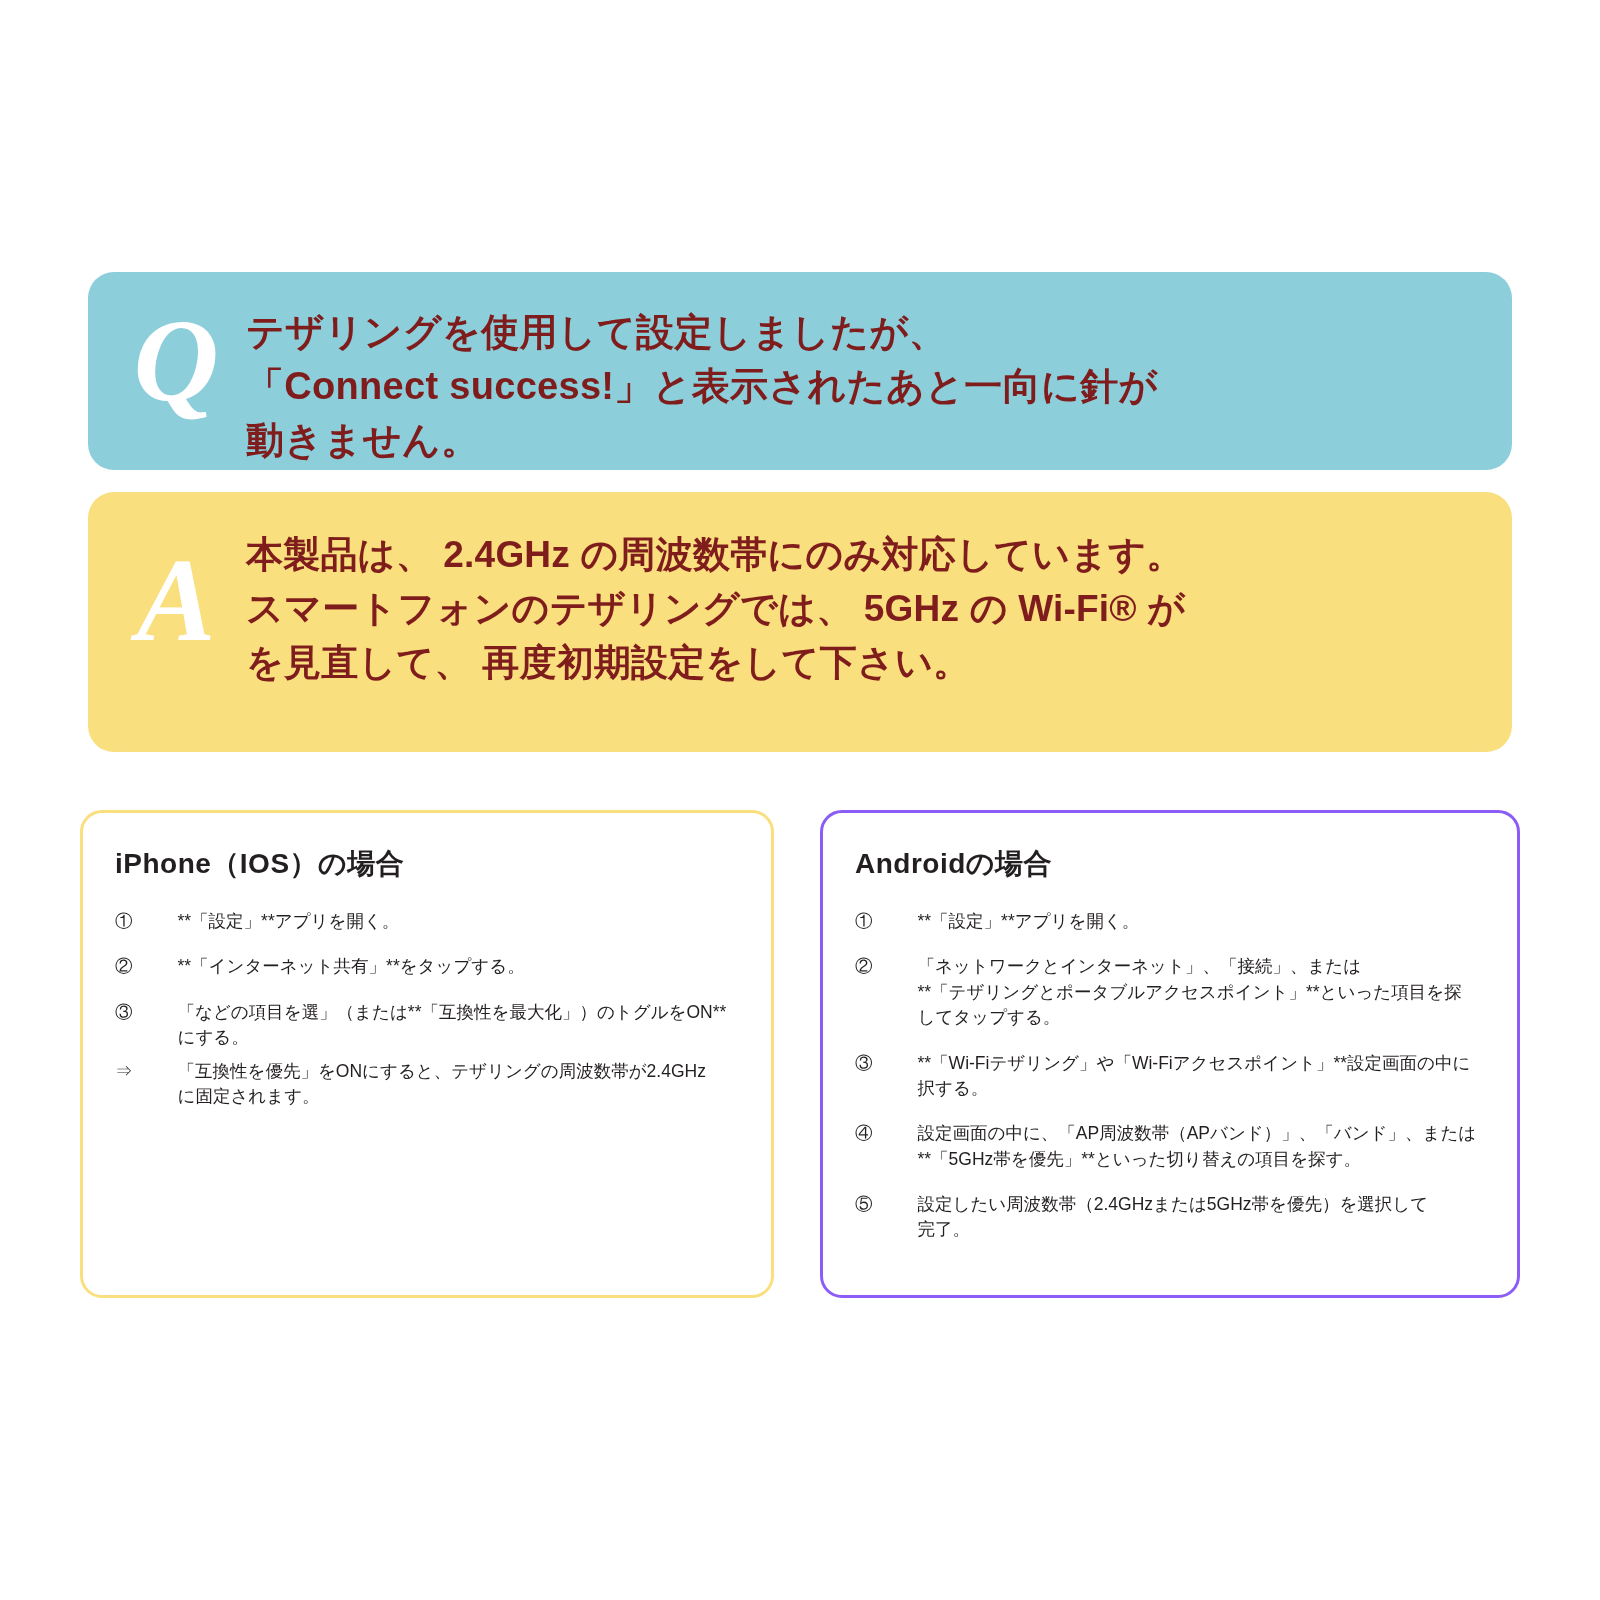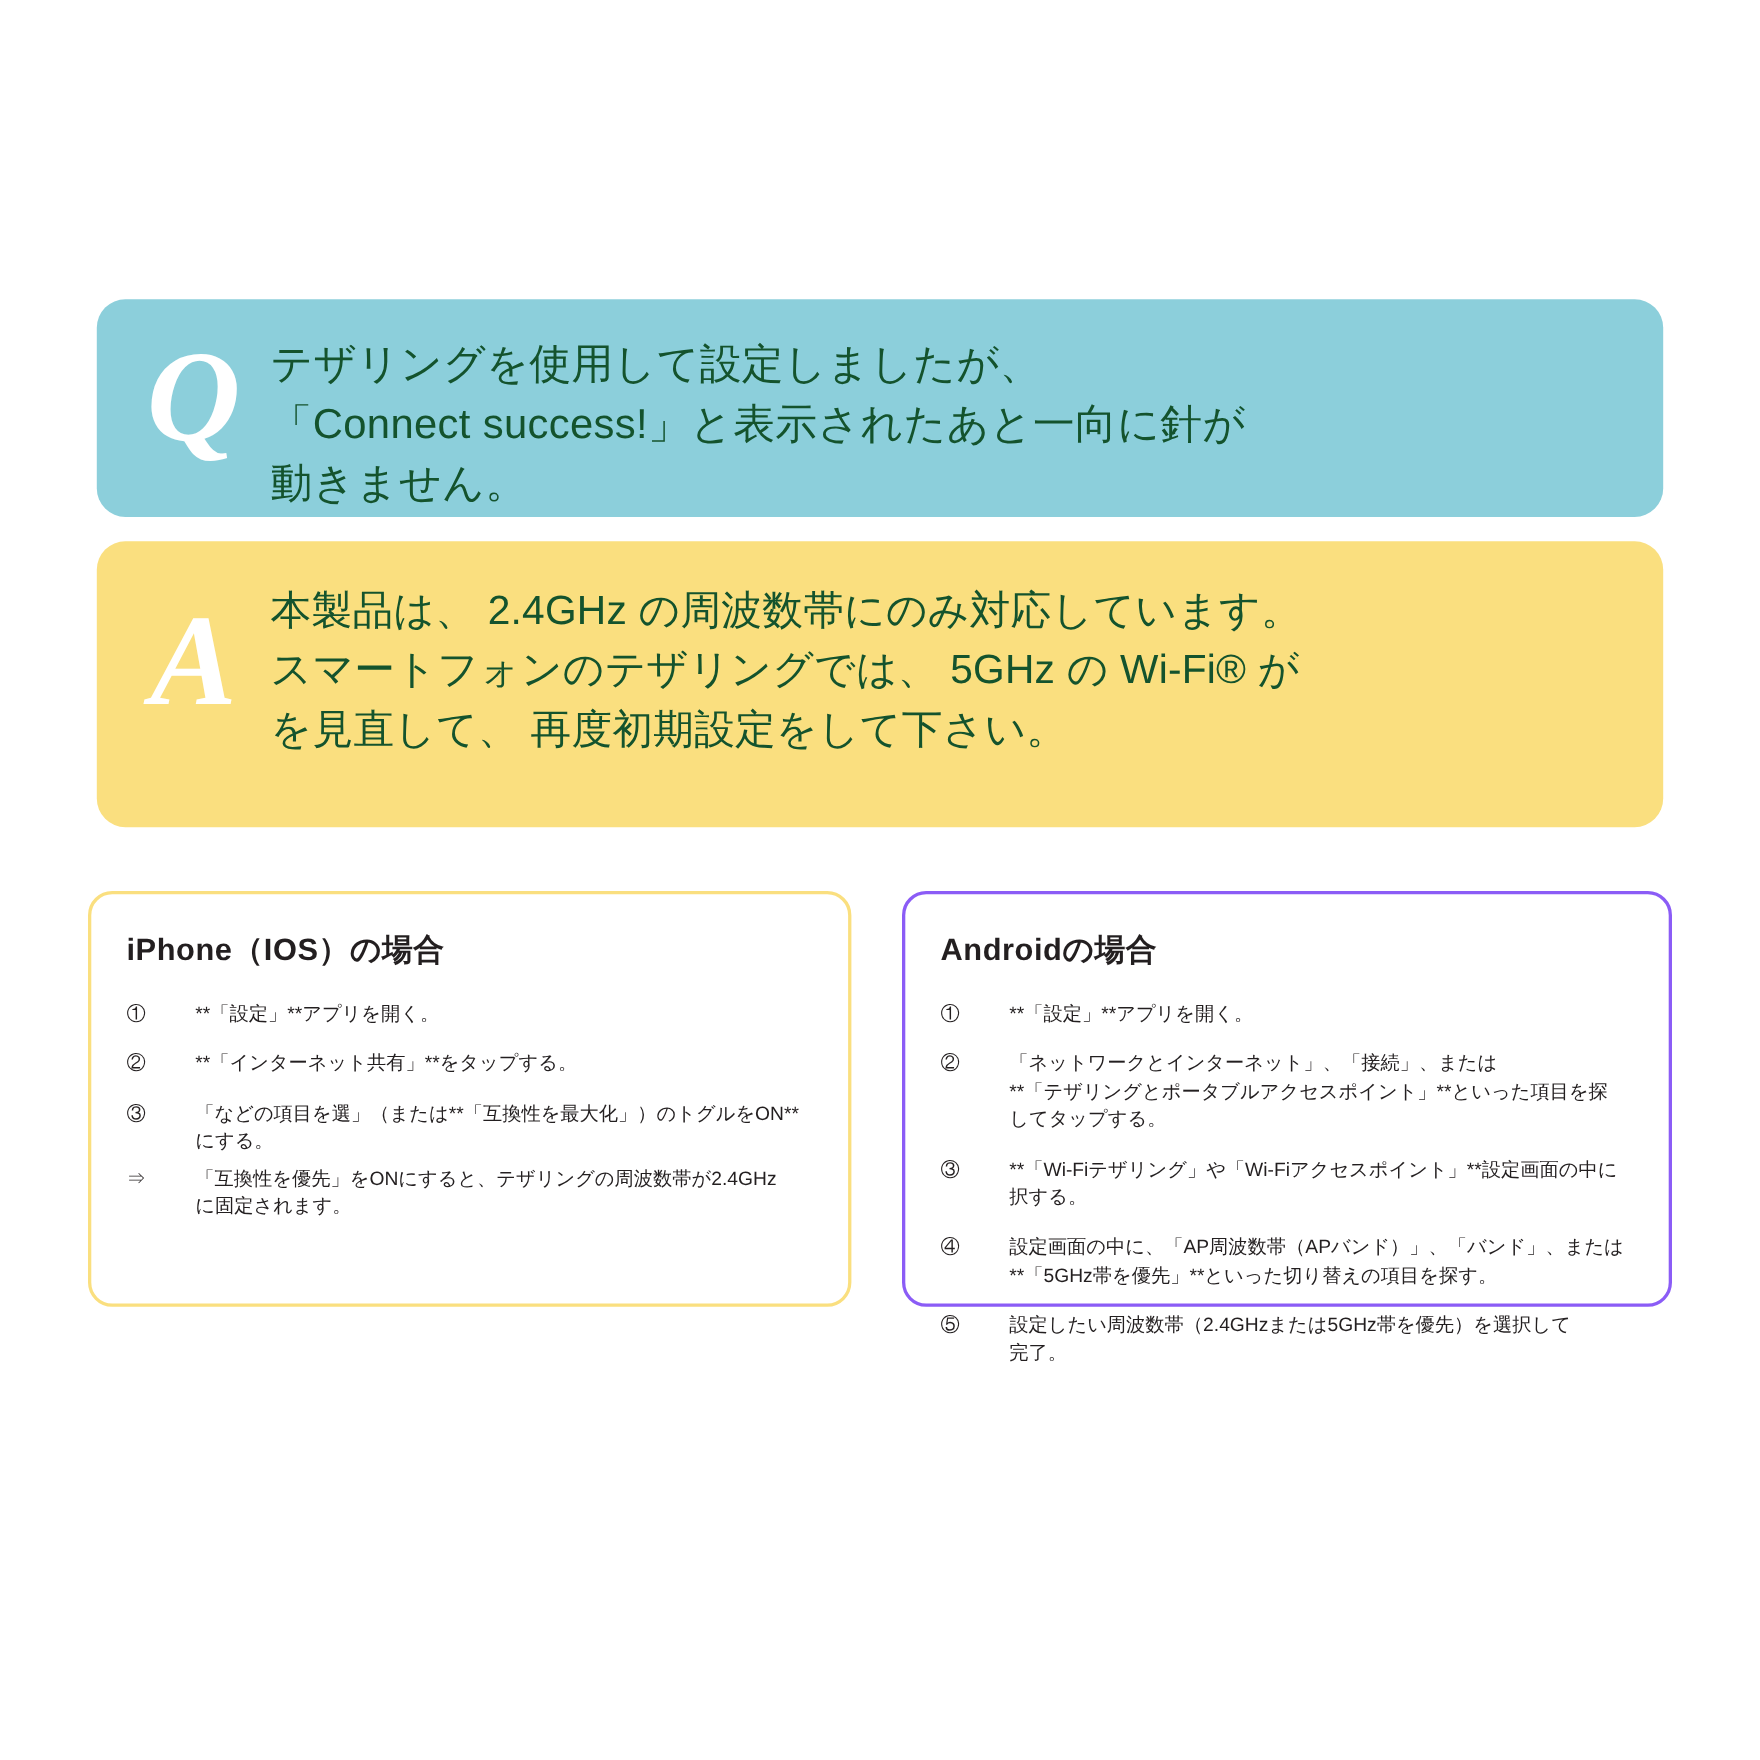--- a/index.html
+++ b/index.html
@@ -36,22 +36,22 @@
     text-align: center;
     color: #ffffff;
     font-family: "Liberation Serif", serif;
     font-style: italic;
     font-weight: 700;
     line-height: 1;
     user-select: none;
   }
   .qa-text {
     flex: 1 1 auto;
-    font-weight: 400;
-    color: #14532d;
+    font-weight: 700;
+    color: #7f1d1d;
   }
   .qa-text .line {
     display: block;
     white-space: pre;
   }
 
   
   #q-block {
     left: 88px;
     top: 272px;
@@ -88,21 +88,21 @@
     font-size: 37px;
     line-height: 1.46;
     letter-spacing: 0.2px;
     padding-top: 14px;
   }
 
   
   .card {
     position: absolute;
     top: 810px;
-    height: 378px;
+    height: 488px;
     box-sizing: border-box;
     border-radius: 22px;
     background: #ffffff;
     padding: 32px 30px 20px 32px;
   }
   #card-ios {
     left: 80px;
     width: 694px;
     border: 3px solid #fadf7f;
   }

